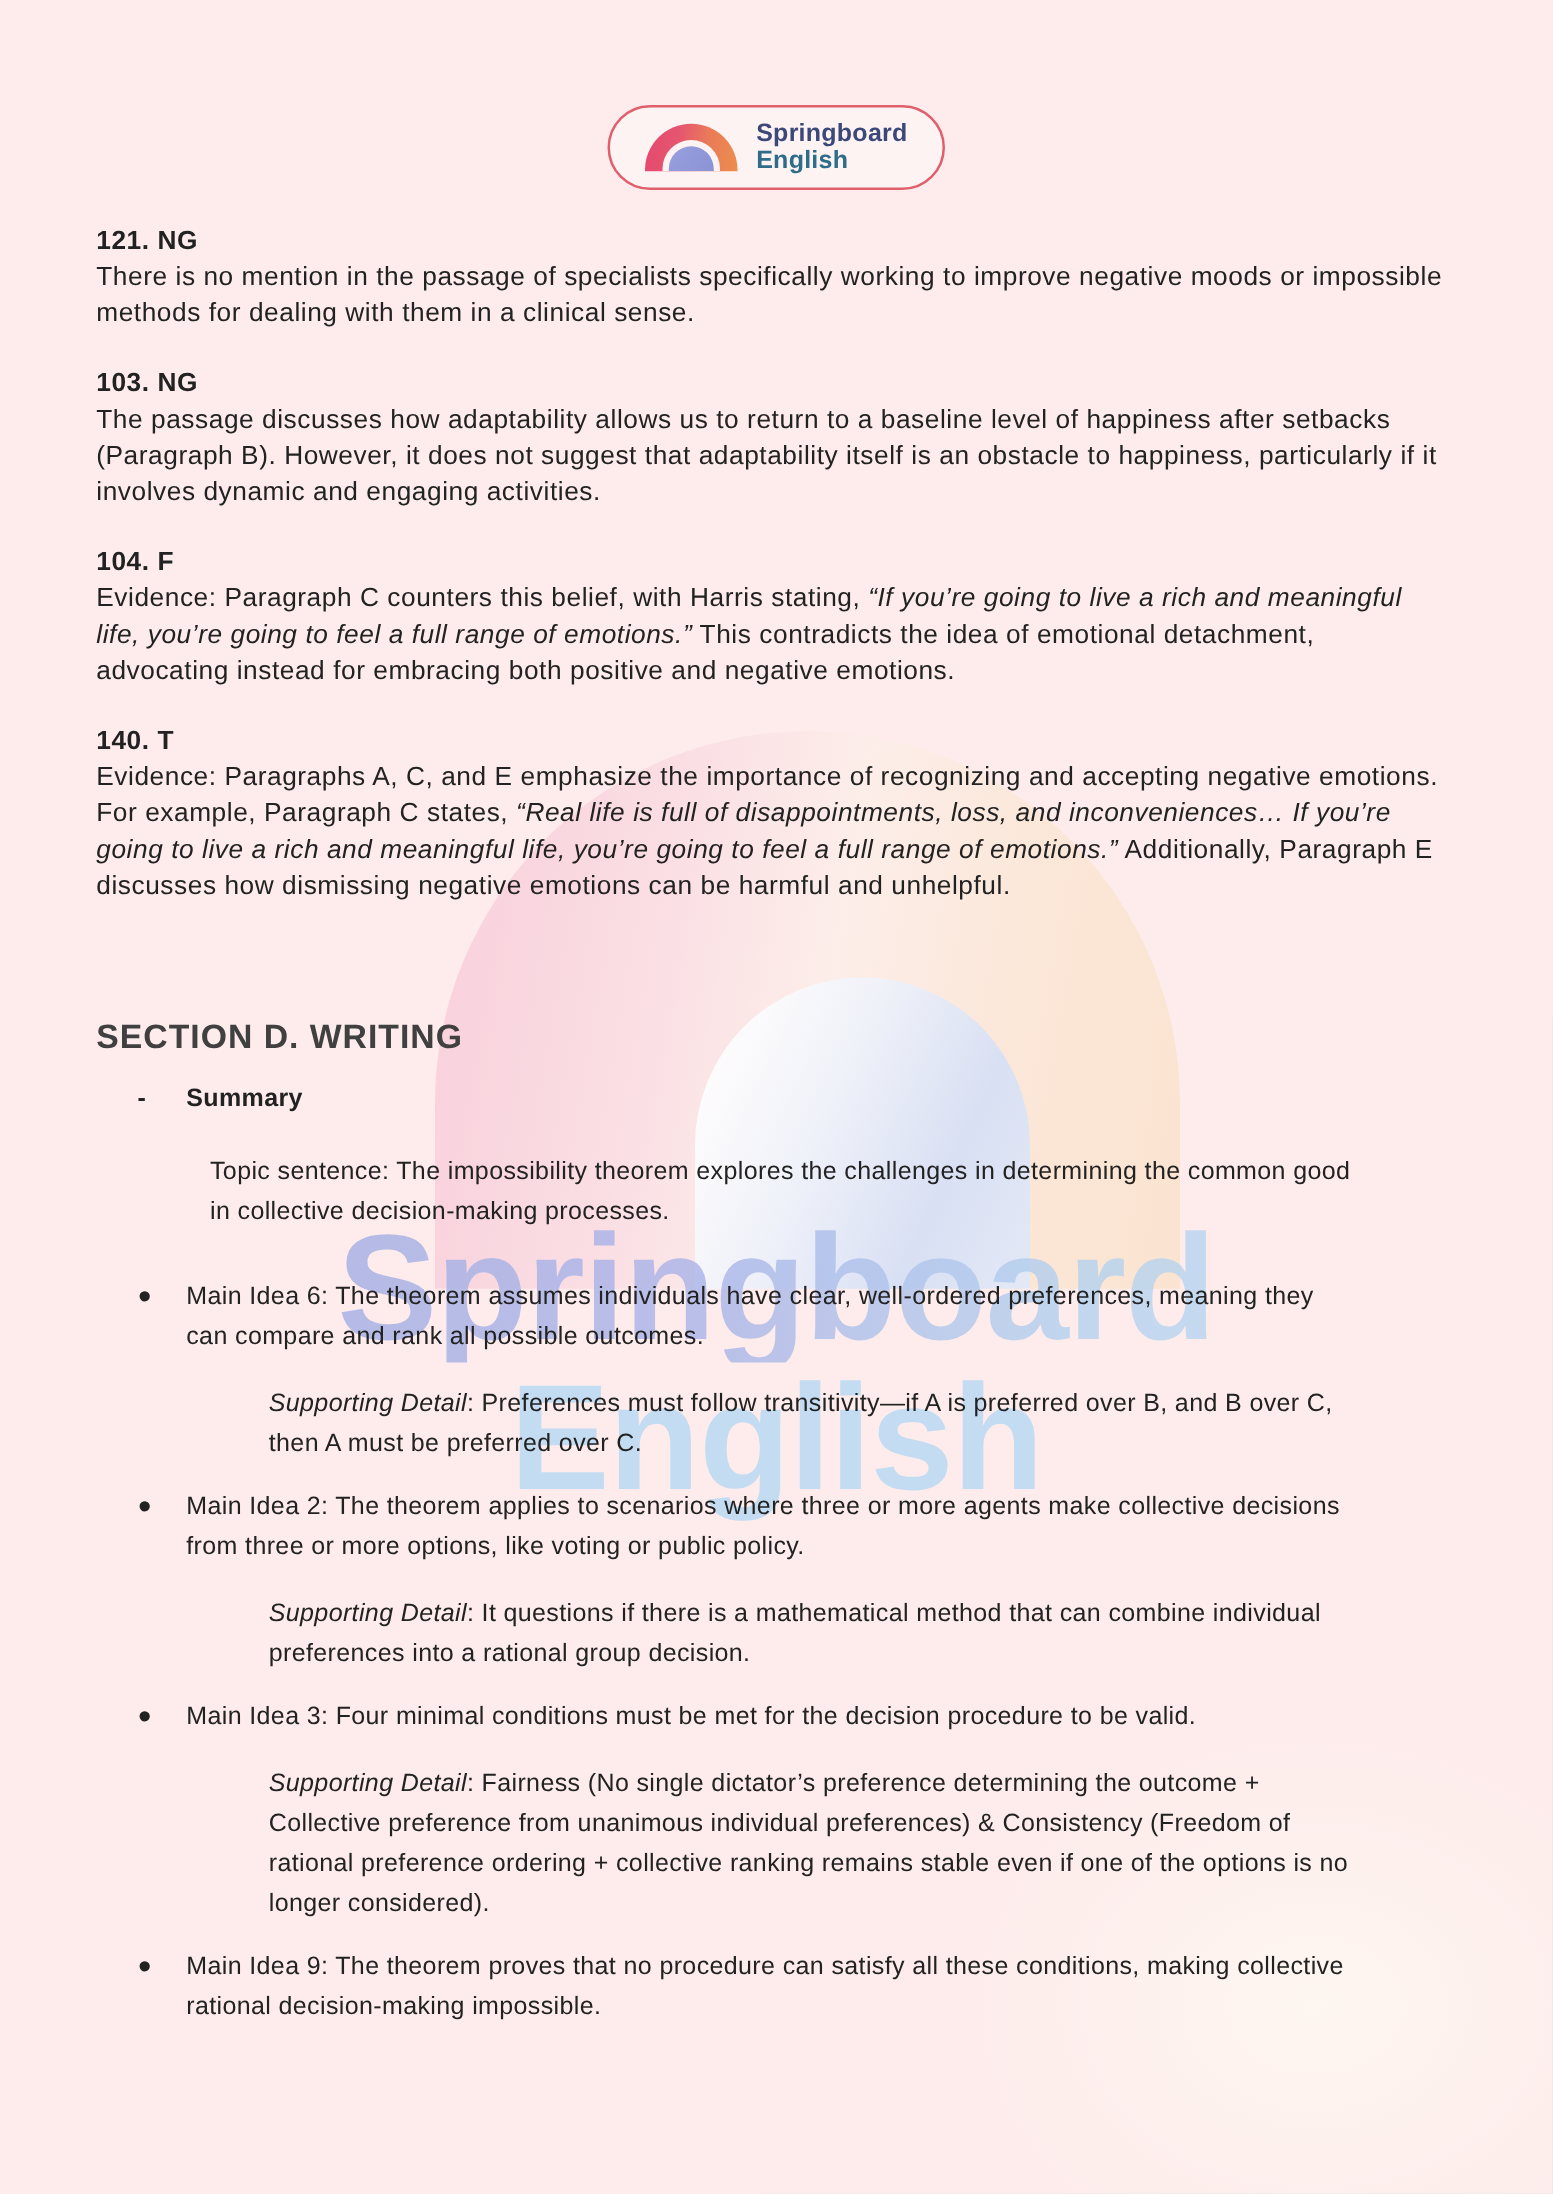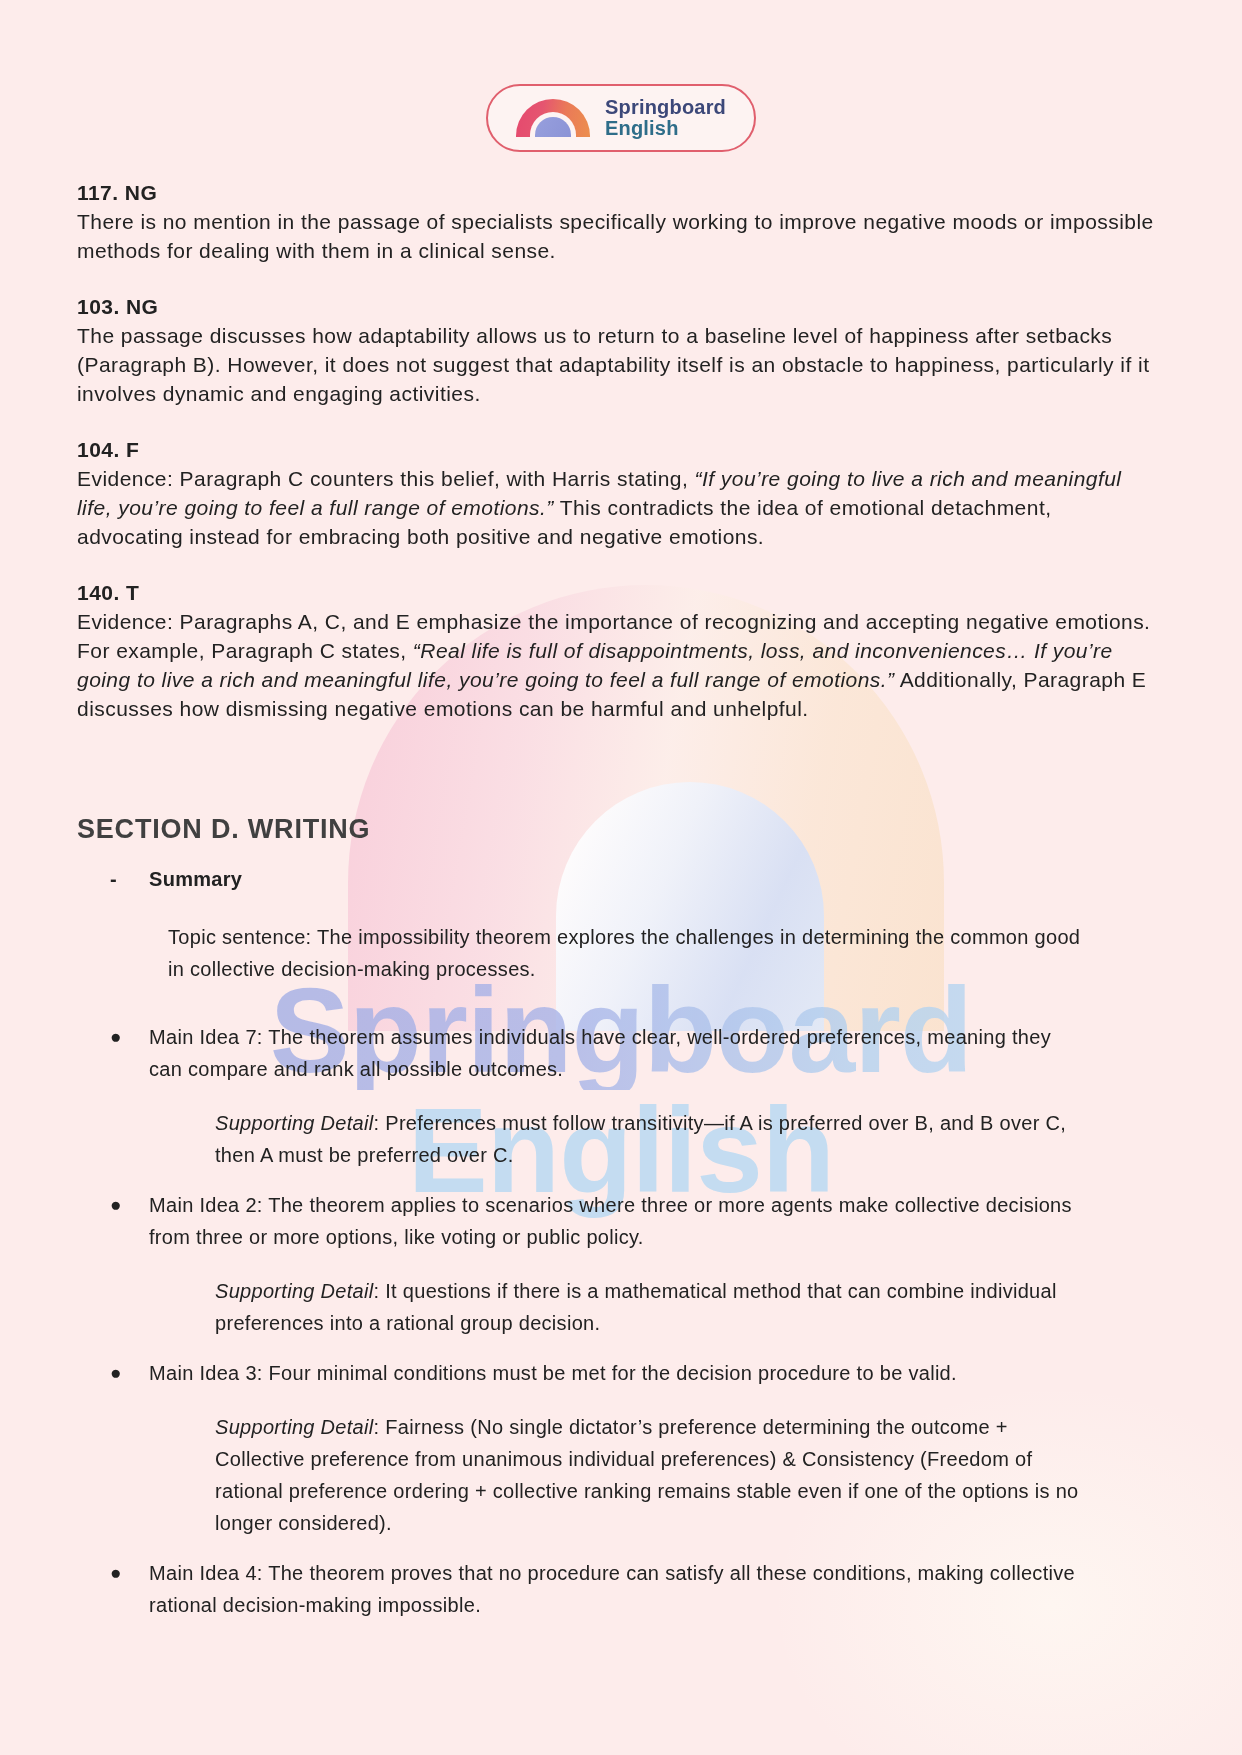--- a/index.html
+++ b/index.html
@@ -105,21 +105,21 @@
     <div class="logo-badge">
       <div class="logo-arc"></div>
       <div class="logo-text">
         <div class="logo-line1">Springboard</div>
         <div class="logo-line2">English</div>
       </div>
     </div>
 
     <div class="answers">
       <section class="answer">
-        <div class="answer-num">117. NG</div>
+        <div class="answer-num">121. NG</div>
         <p class="answer-body"><span>There is no mention in the passage of specialists specifically working to improve negative moods or impossible methods for dealing with them in a clinical sense.</span></p>
       </section>
       <section class="answer">
         <div class="answer-num">103. NG</div>
         <p class="answer-body"><span>The passage discusses how adaptability allows us to return to a baseline level of happiness after setbacks (Paragraph B). However, it does not suggest that adaptability itself is an obstacle to happiness, particularly if it involves dynamic and engaging activities.</span></p>
       </section>
       <section class="answer">
         <div class="answer-num">104. F</div>
         <p class="answer-body"><span>Evidence: </span><span class="b">Paragraph C</span><span> counters this belief, with Harris stating, </span><span class="i">“If you’re going to live a rich and meaningful life, you’re going to feel a full range of emotions.”</span><span> This contradicts the idea of emotional detachment, advocating instead for embracing both positive and negative emotions.</span></p>
       </section>
@@ -135,36 +135,36 @@
 
       <div class="summary-item">
         <span class="summary-dash">-</span>
         <span>Summary</span>
       </div>
 
       <p class="topic">Topic sentence: The impossibility theorem explores the challenges in determining the common good in collective decision-making processes.</p>
 
       <div class="bullet-item">
         <span class="bullet">●</span>
-        <p><span class="b">Main Idea 7</span><span>: The theorem assumes individuals have clear, well-ordered preferences, meaning they can compare and rank all possible outcomes.</span></p>
+        <p><span class="b">Main Idea 6</span><span>: The theorem assumes individuals have clear, well-ordered preferences, meaning they can compare and rank all possible outcomes.</span></p>
       </div>
       <p class="detail"><span class="i">Supporting Detail</span><span>: Preferences must follow transitivity—if A is preferred over B, and B over C, then A must be preferred over C.</span></p>
 
       <div class="bullet-item">
         <span class="bullet">●</span>
         <p><span class="b">Main Idea 2</span><span>: The theorem applies to scenarios where three or more agents make collective decisions from three or more options, like voting or public policy.</span></p>
       </div>
       <p class="detail"><span class="i">Supporting Detail</span><span>: It questions if there is a mathematical method that can combine individual preferences into a rational group decision.</span></p>
 
       <div class="bullet-item">
         <span class="bullet">●</span>
         <p><span class="b">Main Idea 3</span><span>: Four minimal conditions must be met for the decision procedure to be valid.</span></p>
       </div>
       <p class="detail"><span class="i">Supporting Detail</span><span>: </span><span class="b">Fairness</span><span> (No single dictator’s preference determining the outcome + Collective preference from unanimous individual preferences) &amp; </span><span class="b">Consistency</span><span> (Freedom of rational preference ordering + collective ranking remains stable even if one of the options is no longer considered).</span></p>
 
       <div class="bullet-item">
         <span class="bullet">●</span>
-        <p><span class="b">Main Idea 4</span><span>: The theorem proves that no procedure can satisfy all these conditions, making collective rational decision-making impossible.</span></p>
+        <p><span class="b">Main Idea 9</span><span>: The theorem proves that no procedure can satisfy all these conditions, making collective rational decision-making impossible.</span></p>
       </div>
 
     </div>
   </div>
 </div>
 
 </body></html>

